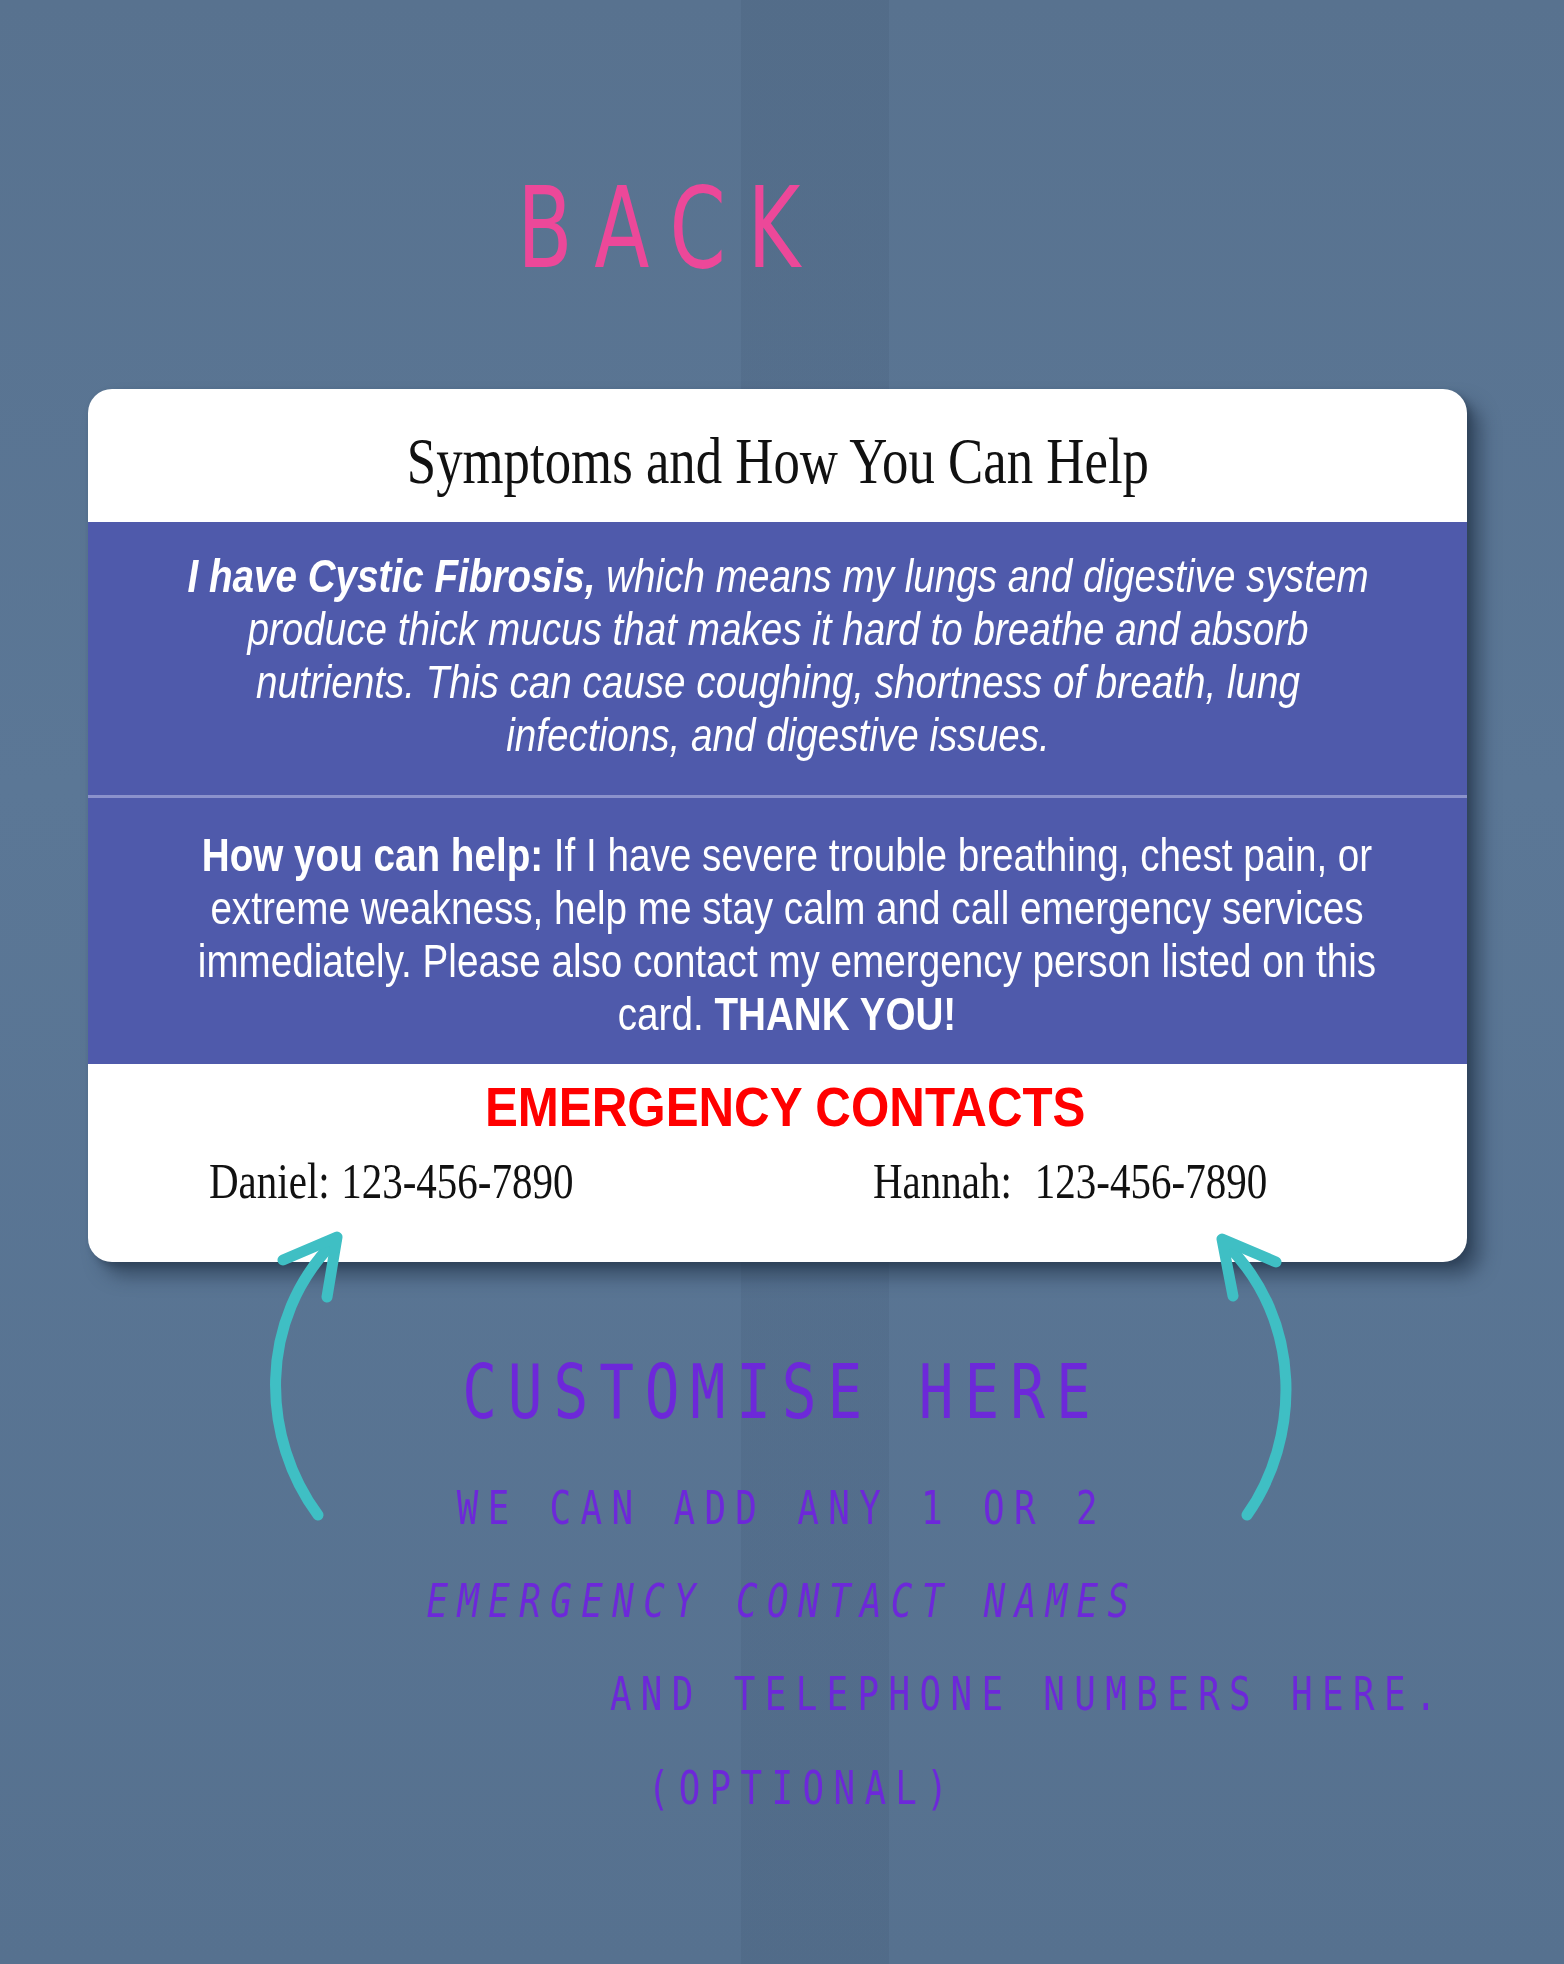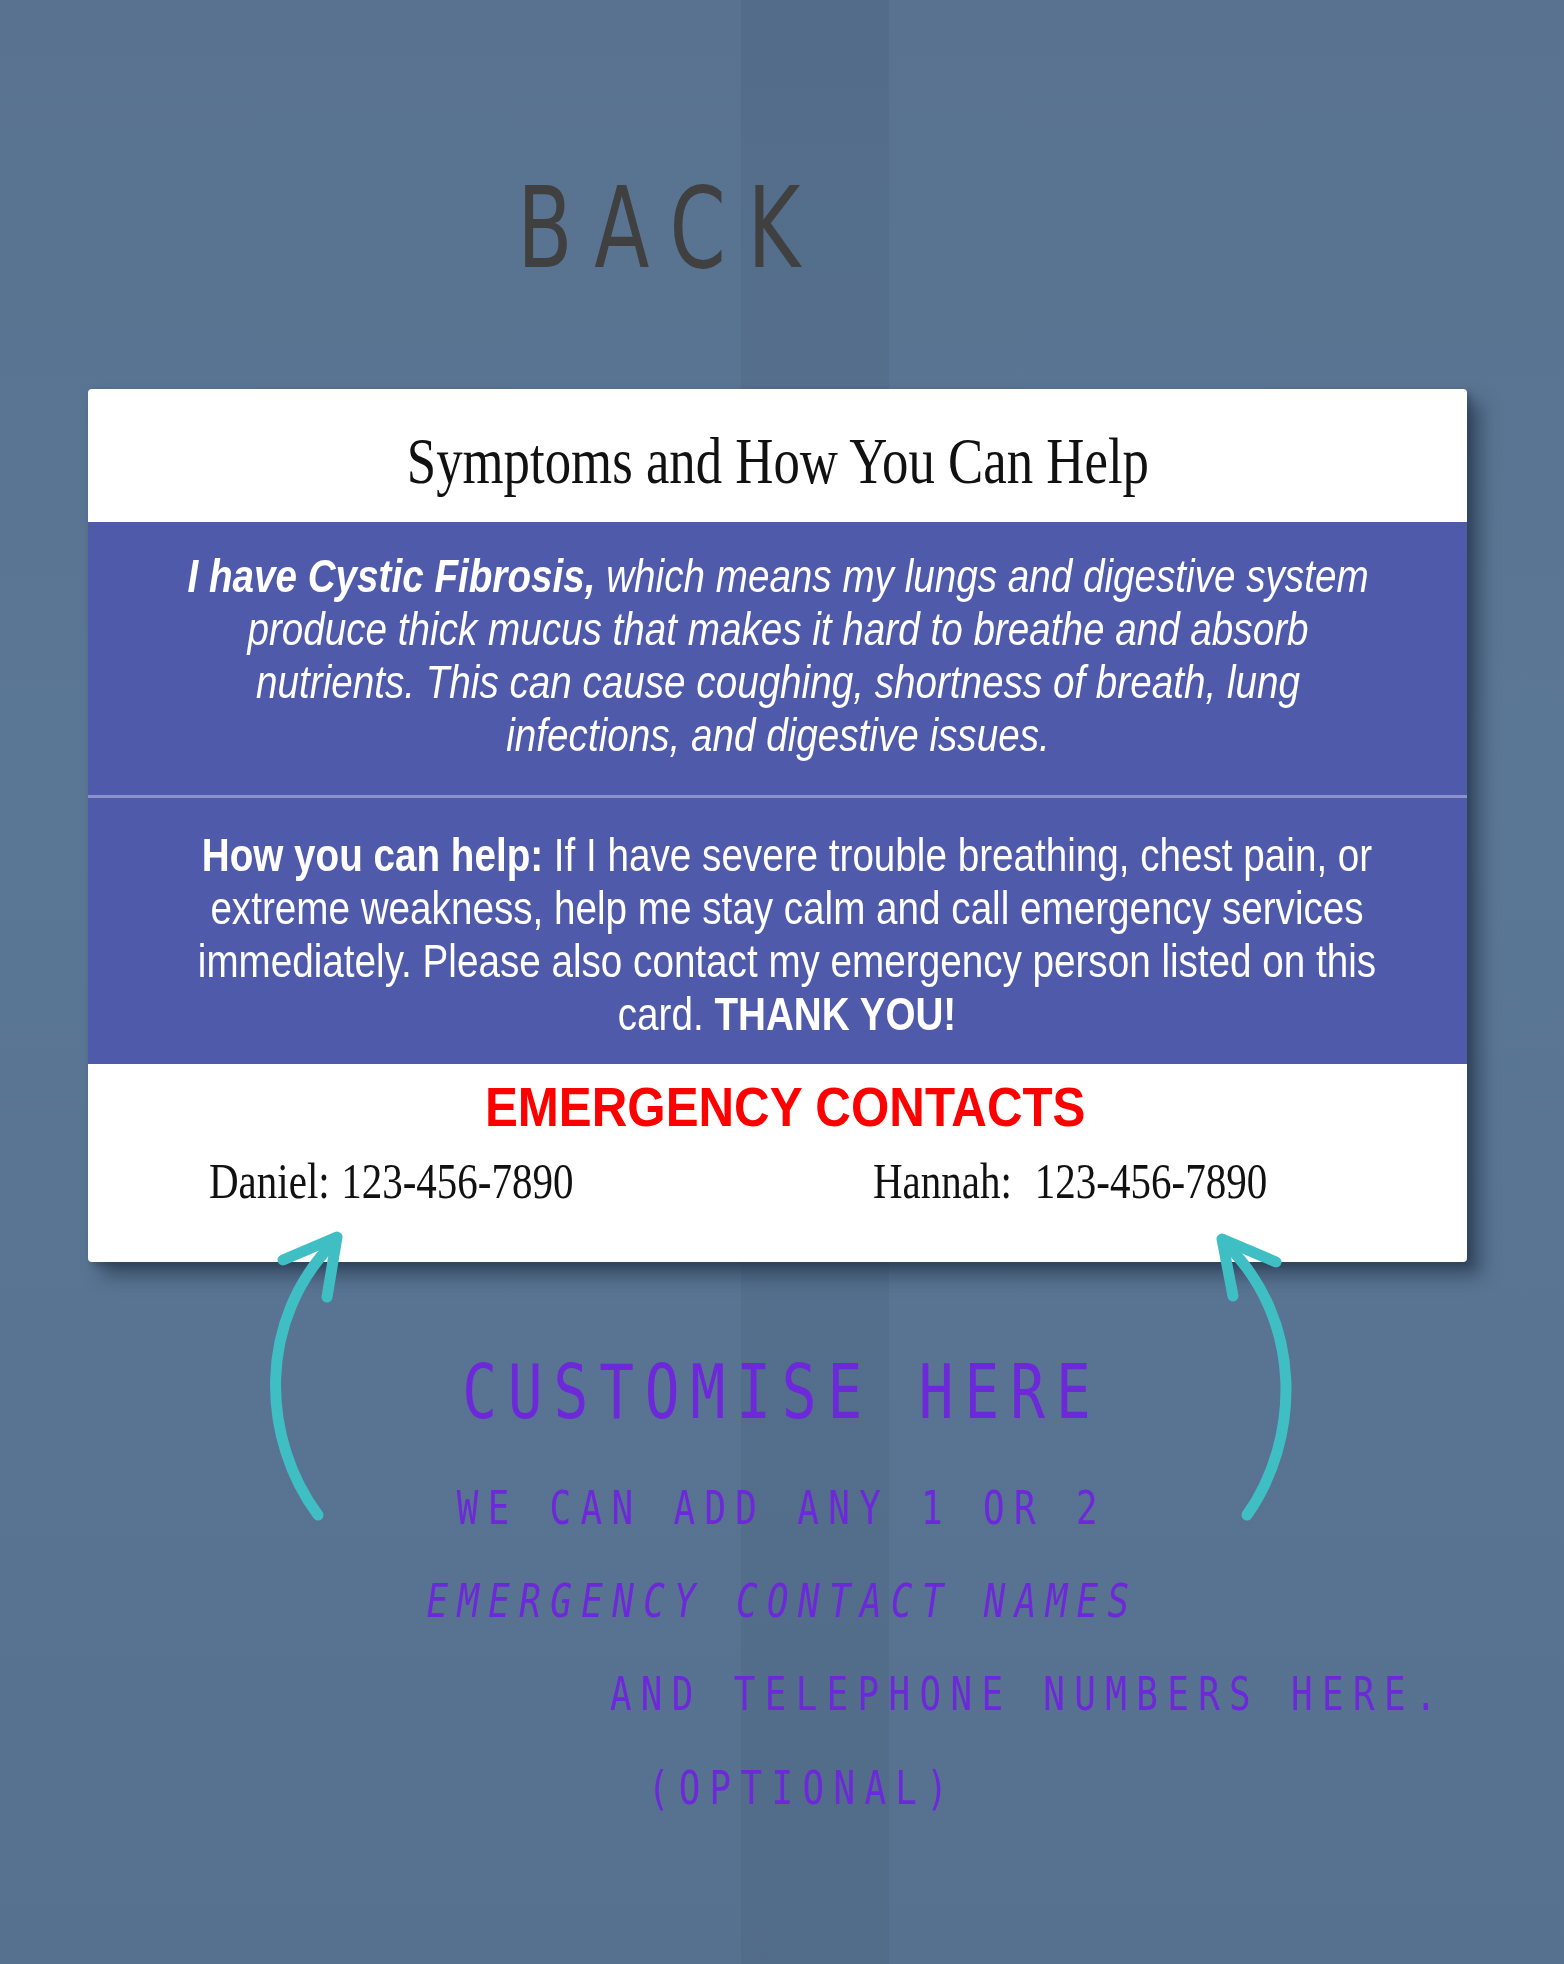--- a/index.html
+++ b/index.html
@@ -8,27 +8,27 @@
     background:
       linear-gradient(90deg, rgba(0,0,0,0) 0, rgba(0,0,0,0) 741px, rgba(40,60,85,0.10) 741px, rgba(40,60,85,0.10) 889px, rgba(0,0,0,0) 889px),
       linear-gradient(180deg, #58728f 0%, #5b7796 40%, #56718f 100%);
     font-family: "DejaVu Sans", sans-serif;
   }
   .abs { position:absolute; }
   .back-title {
     left:0; width:1310px; top:172px; text-align:center;
     font-family:"DejaVu Sans", sans-serif; font-weight:400;
     font-size:112px; line-height:112px; letter-spacing:30px;
-    color:#404040;
+    color:#ec4899;
   }
   .back-title span { display:inline-block; transform:scaleX(0.72); transform-origin:center; margin-left:30px; }
 
   .card {
     left:88px; top:389px; width:1379px; height:873px;
-    background:#ffffff; border-radius:4px; overflow:hidden;
+    background:#ffffff; border-radius:24px; overflow:hidden;
     box-shadow: 14px 14px 18px rgba(30,45,65,0.55), 4px 4px 6px rgba(30,45,65,0.35);
   }
   .card-title {
     position:absolute; left:0; top:0; width:100%; height:133px;
     display:flex; align-items:center; justify-content:center;
   }
   .card-title span {
     display:inline-block; font-family:"Liberation Serif", serif; font-size:66px; color:#111;
     transform:scaleX(0.80); white-space:nowrap; margin-top:10px;
   }

